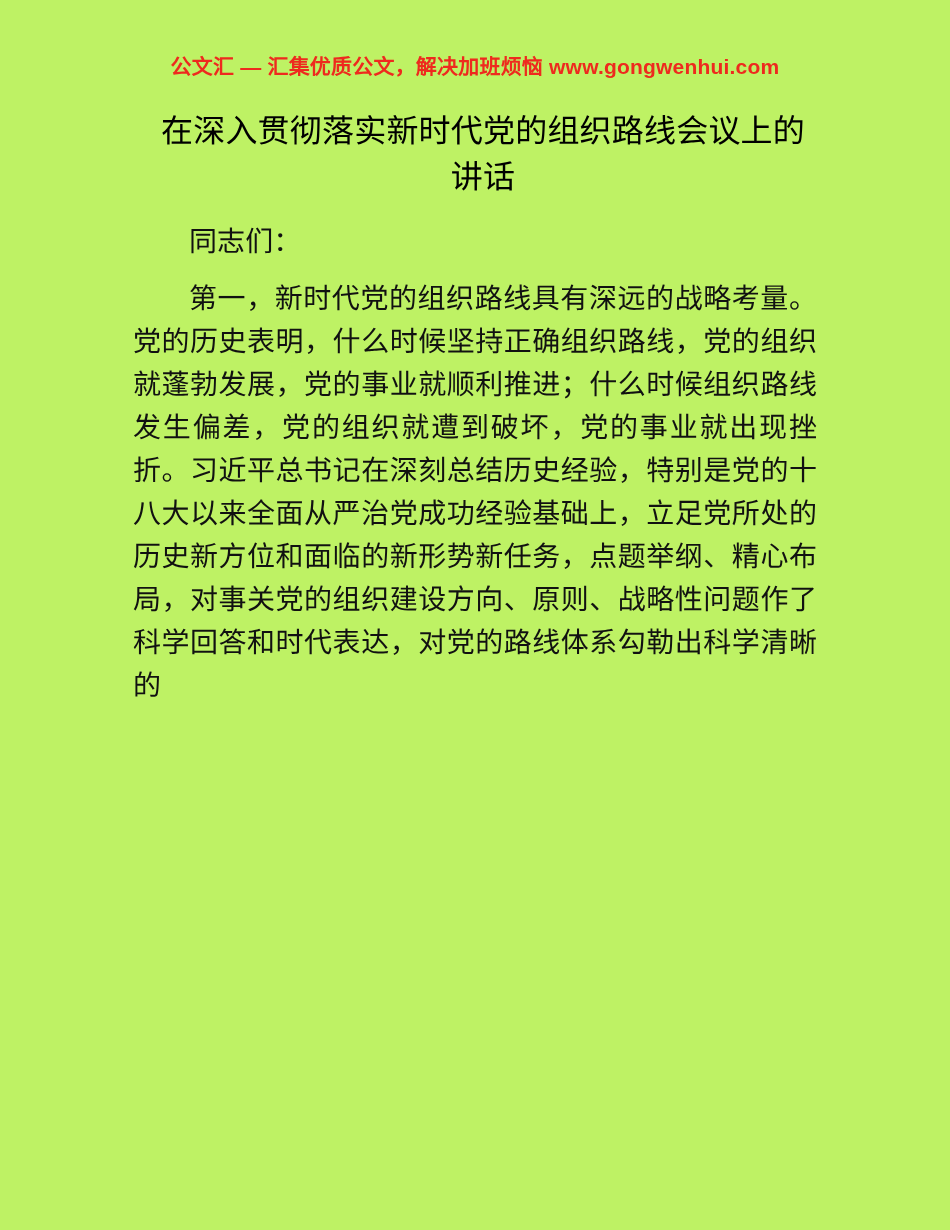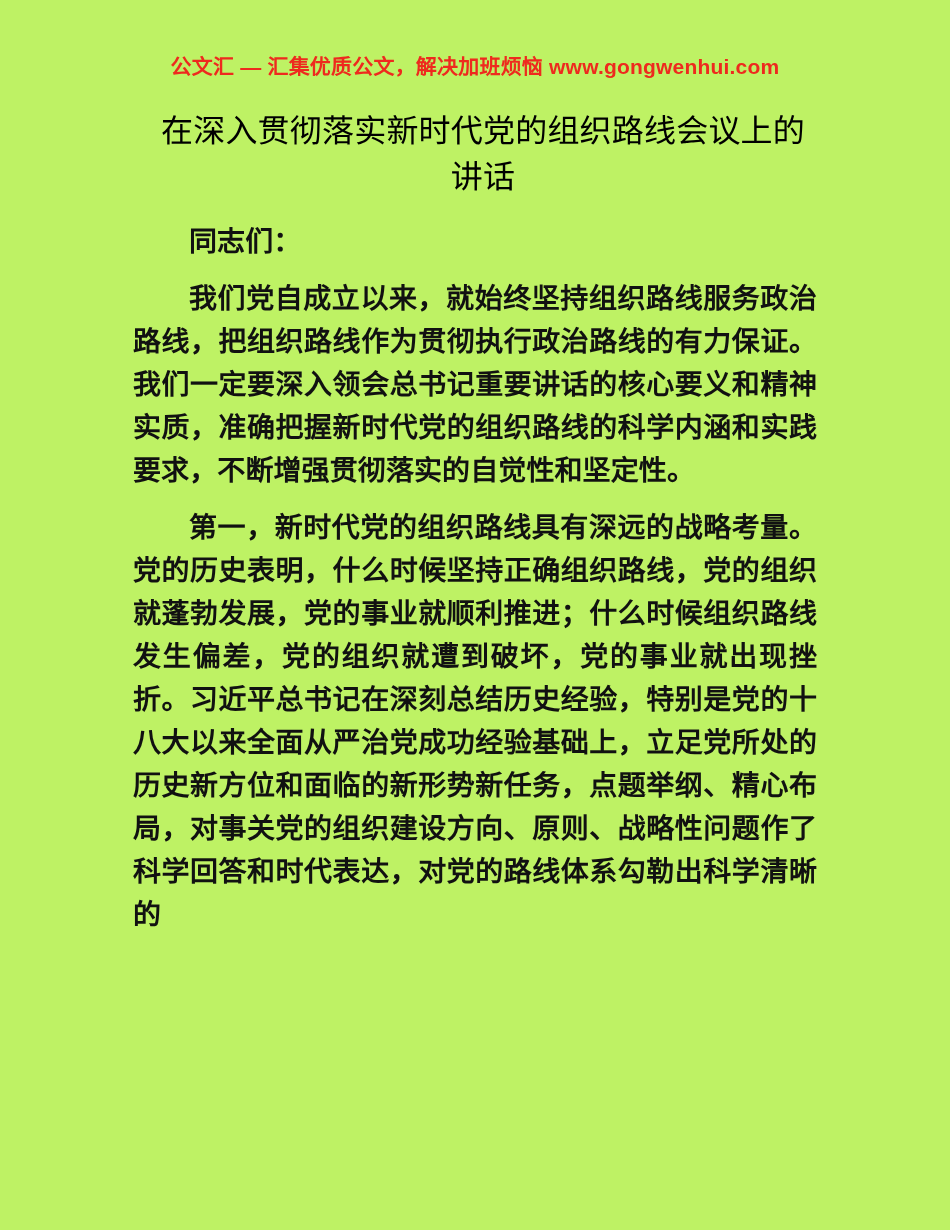--- a/index.html
+++ b/index.html
@@ -57,21 +57,21 @@
     line-height: 46px;
     text-align: center;
     color: #000000;
     margin: 0 0 20px 16px;
     letter-spacing: 0.2px;
   }
 
   .para {
     font-family: "Liberation Sans", "DejaVu Sans", sans-serif;
     font-size: 28px;
-    font-weight: 700;
+    font-weight: 400;
     line-height: 43px;
     color: #111111;
     margin: 0 0 14px 0;
     text-indent: 56px;
     text-align: justify;
     text-justify: inter-ideograph;
     letter-spacing: 0.1px;
     word-break: break-all;
   }
   .para:last-child { margin-bottom: 0; }
@@ -93,19 +93,18 @@
   </div>
 
   <div class="doc-body">
 
     <h1 class="doc-title">在深入贯彻落实新时代党的组织路线会议上的讲话</h1>
 
     <p class="para salutation">同志们：</p>
 
 
 
-    <p class="para">我们党自成立以来，就始终坚持组织路线服务政治路线，把组织路线作为贯彻执行政治路线的有力保证。我们一定要深入领会总书记重要讲话的核心要义和精神实质，准确把握新时代党的组织路线的科学内涵和实践要求，不断增强贯彻落实的自觉性和坚定性。</p>
 
     <p class="para">第一，新时代党的组织路线具有深远的战略考量。党的历史表明，什么时候坚持正确组织路线，党的组织就蓬勃发展，党的事业就顺利推进；什么时候组织路线发生偏差，党的组织就遭到破坏，党的事业就出现挫折。习近平总书记在深刻总结历史经验，特别是党的十八大以来全面从严治党成功经验基础上，立足党所处的历史新方位和面临的新形势新任务，点题举纲、精心布局，对事关党的组织建设方向、原则、战略性问题作了科学回答和时代表达，对党的路线体系勾勒出科学清晰的</p>
 
   </div>
 
 </div>
 
 </body></html>

